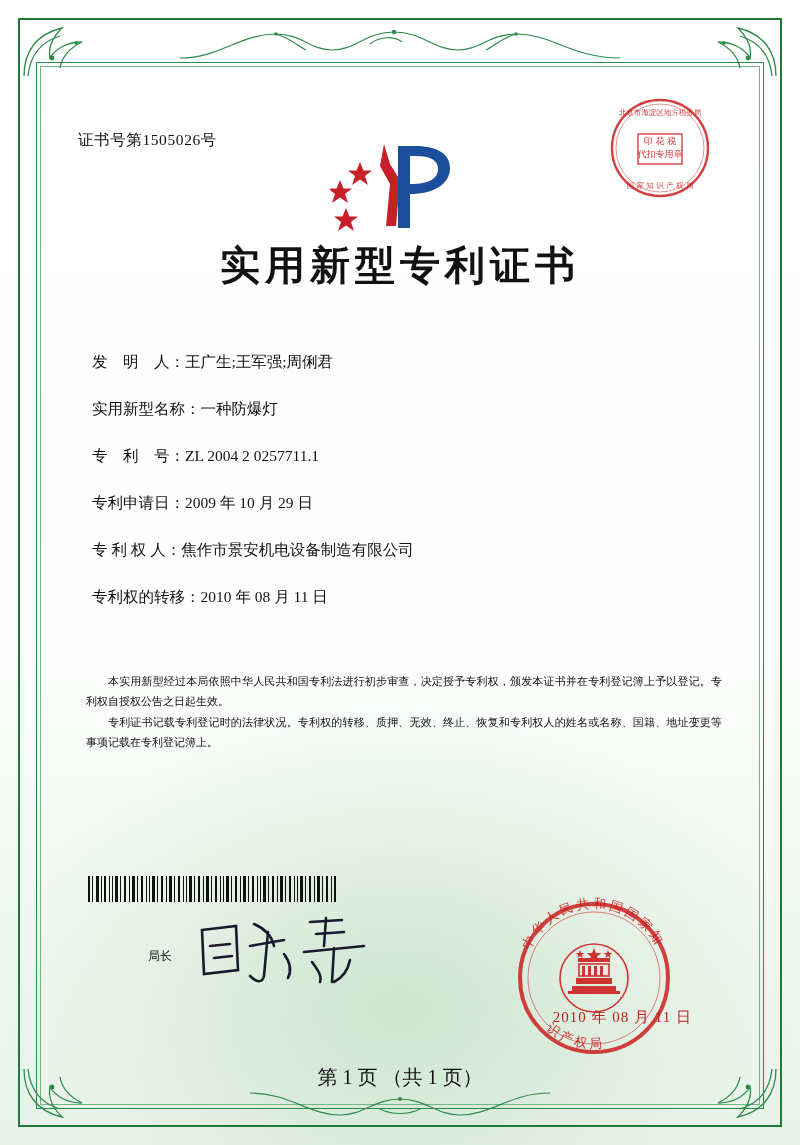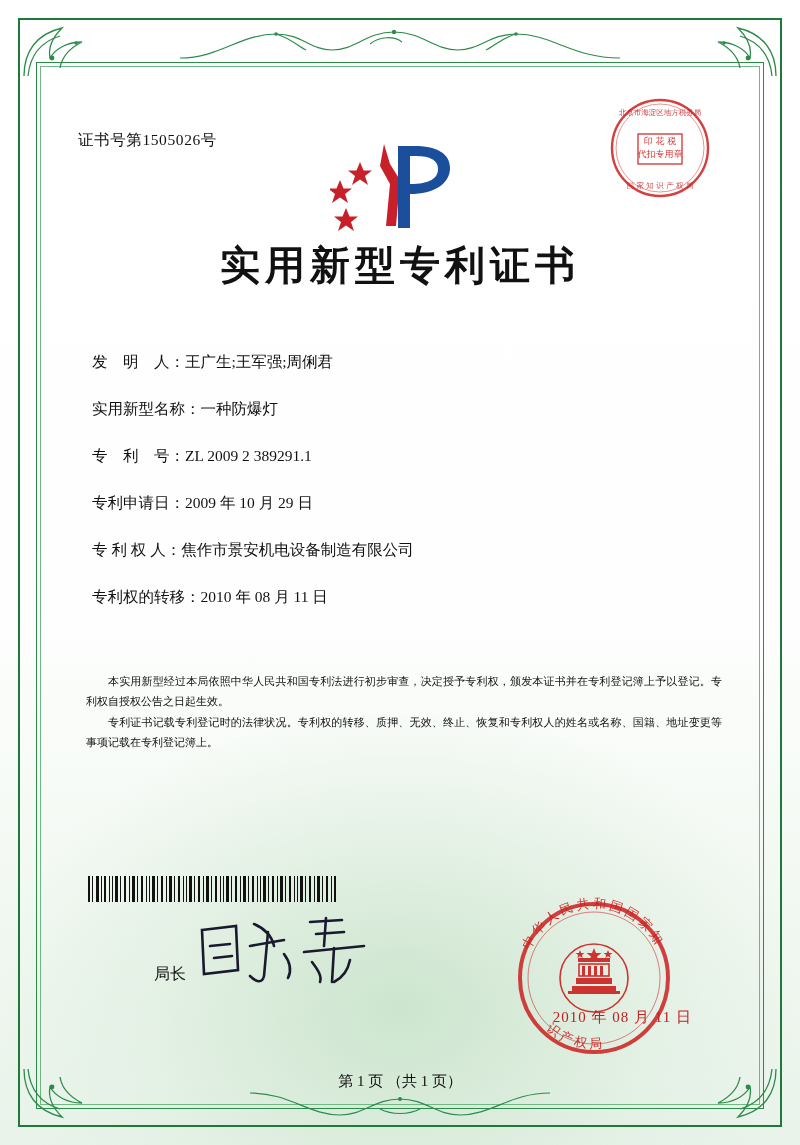--- a/index.html
+++ b/index.html
@@ -125,24 +125,23 @@
   
   .barcode {
     position: absolute;
     left: 88px; top: 876px;
     width: 250px; height: 26px;
   }
 
   
   .sig-label {
     position: absolute;
-    left: 154px; top: 948px;
-    font-size: 16px;
-    color: #111;
-    margin-top: 16px;
+    left: 148px; top: 948px;
+    font-size: 12px;
+    color: #111;
   }
   .signature {
     position: absolute;
     left: 192px; top: 912px;
     width: 190px; height: 80px;
     color: #1a1a2e;
   }
   .stamp-main {
     position: absolute;
     right: 118px; top: 890px;
@@ -153,21 +152,21 @@
     right: 108px; top: 1008px;
     font-size: 15px;
     color: #c02020;
     letter-spacing: 1px;
     white-space: nowrap;
   }
   .page-no {
     position: absolute;
     left: 0; right: 0; bottom: 54px;
     text-align: center;
-    font-size: 15px;
+    font-size: 20px;
     color: #111;
   }
 </style>
 </head>
 <body>
 
 <div class="page">
 
   <div class="frame-outer"></div>
   <div class="frame-inner"></div>
@@ -258,21 +257,21 @@
   <div class="title">实用新型专利证书</div>
 
   <div class="fields">
     <div class="field-row">
       <span class="field-label">发　明　人：</span><span class="field-value">王广生;王军强;周俐君</span>
     </div>
     <div class="field-row">
       <span class="field-label">实用新型名称：</span><span class="field-value">一种防爆灯</span>
     </div>
     <div class="field-row">
-      <span class="field-label">专　利　号：</span><span class="field-value">ZL 2009 2 389291.1</span>
+      <span class="field-label">专　利　号：</span><span class="field-value">ZL 2004 2 0257711.1</span>
     </div>
     <div class="field-row">
       <span class="field-label">专利申请日：</span><span class="field-value">2009 年 10 月 29 日</span>
     </div>
     <div class="field-row">
       <span class="field-label">专 利 权 人：</span><span class="field-value">焦作市景安机电设备制造有限公司</span>
     </div>
     <div class="field-row">
       <span class="field-label">专利权的转移：</span><span class="field-value">2010 年 08 月 11 日</span>
     </div>

